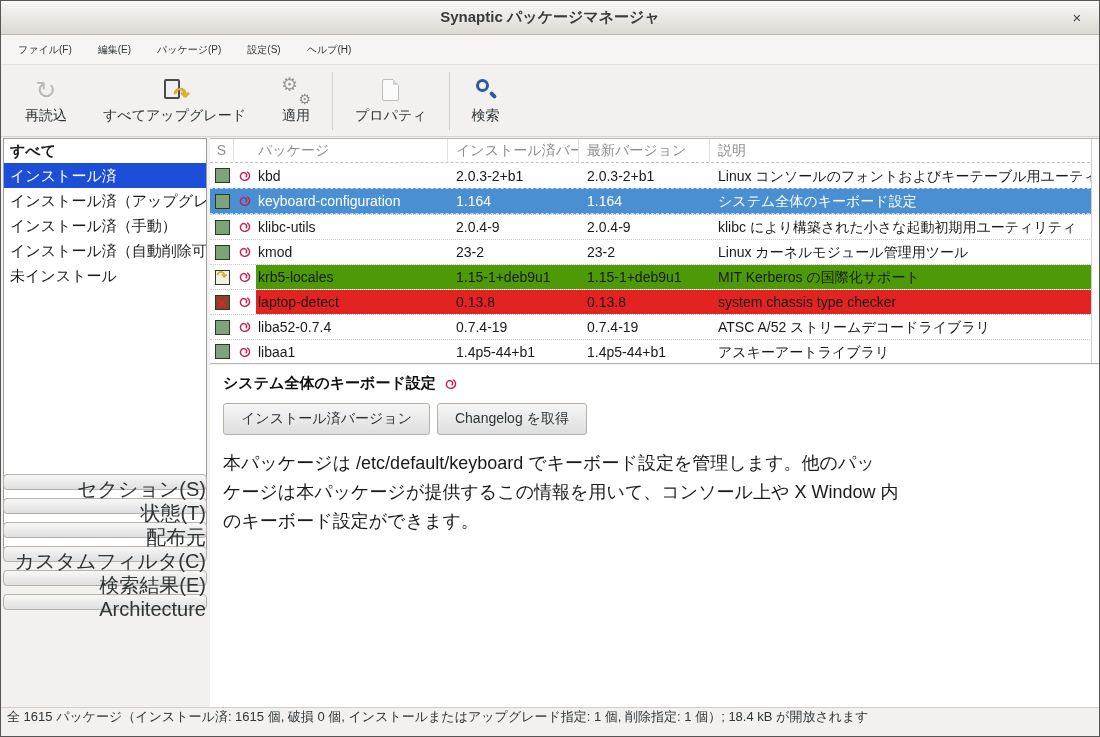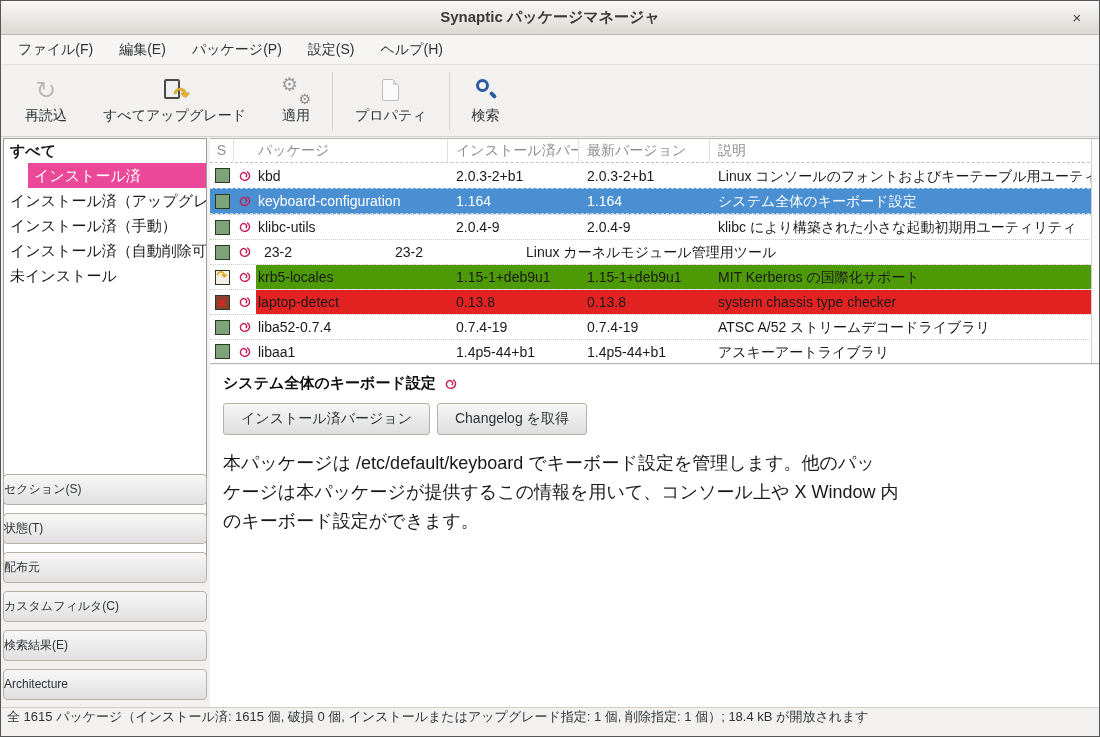--- a/index.html
+++ b/index.html
@@ -10,21 +10,21 @@
   .titlebar { position:absolute; left:0; top:0; width:100%; height:34px;
     background:linear-gradient(#f9f8f7,#dcd8d3); border-bottom:1px solid #bfb8af;
     display:flex; align-items:center; justify-content:center; }
   .titlebar .title { font-size:15px; font-weight:bold; color:#3a3a3a; }
   .titlebar .close { position:absolute; right:12px; top:7px; width:20px; height:20px;
     text-align:center; line-height:20px; font-size:15px; color:#444; cursor:default; }
 
   
   .menubar { position:absolute; left:0; top:34px; width:100%; height:30px;
     background:#f6f5f4; border-bottom:1px solid #e2dfdb; display:flex; align-items:stretch; padding-left:4px; }
-  .menubar .mitem { padding:0 13px; display:flex; align-items:center; font-size:14px; color:#2e3436; }
+  .menubar .mitem { padding:0 13px; display:flex; align-items:center; font-size:10px; color:#2e3436; }
 
   
   .toolbar { position:absolute; left:0; top:64px; width:100%; height:72px;
     background:#f2f1f0; border-bottom:1px solid #d7d2cc; display:flex; align-items:center; padding-left:6px; }
   .tbtn { display:flex; flex-direction:column; align-items:center; justify-content:center; height:64px; padding:0 18px; }
   .tbtn .tlabel { font-size:14px; color:#2e3436; margin-top:4px; white-space:nowrap; }
   .tsep { width:1px; height:58px; background:#d5d0ca; margin:0 4px; }
   .ticon { height:26px; display:flex; align-items:center; justify-content:center; }
   .ic-reload { font-size:25px; color:#b9b9b9; text-shadow:0 1px 0 #fff; line-height:24px; }
   .ic-upg { position:relative; width:24px; height:24px; }
@@ -41,24 +41,24 @@
   .ic-search .handle { position:absolute; left:15px; top:15px; width:8px; height:4px; background:#2c5aa0; border-radius:2px; transform:rotate(45deg); }
 
   
   .main { position:absolute; left:0; top:136px; width:100%; height:570px; }
 
   
   .sidebar { position:absolute; left:0; top:0; width:207px; height:570px; }
   .filterlist { position:absolute; left:2px; top:1px; width:204px; height:419px; background:#fff; border:1px solid #9e9e9e; overflow:hidden; }
   .fitem { height:25px; line-height:25px; padding:0 6px; font-size:15px; color:#1a1a1a; white-space:nowrap; overflow:hidden; }
   .fitem.bold { font-weight:bold; height:24px; line-height:24px; }
-  .fitem.selected { background:#ec4899; color:#fff;margin-left:24px; }
+  .fitem.selected { background:#1d4ed8; color:#fff; }
   .sbuttons { position:absolute; left:2px; top:337px; width:204px; }
-  .sbtn { display:block; width:100%; height:31px; margin-bottom:8px; text-align:left; line-height:29px;
-    font-size:12px; color:#2e3436; background:linear-gradient(#f7f7f7,#e0e0e0); border:1px solid #b8b1a8; border-radius:4px; }
+  .sbtn { display:block; width:100%; height:16px; margin-bottom:8px; text-align:right; line-height:29px;
+    font-size:20px; color:#2e3436; background:linear-gradient(#f7f7f7,#e0e0e0); border:1px solid #b8b1a8; border-radius:4px; }
 
   
   .rightpane { position:absolute; left:209px; top:0; width:891px; height:570px; }
 
   
   .tableview { position:absolute; left:0; top:1px; width:891px; height:226px; background:#fff; border:1px solid #b5b5b5; border-left:none; overflow:hidden; }
   .vscroll { position:absolute; right:0; top:0; width:9px; height:100%; background:#fcfcfc; border-left:1px solid #cfcfcf; }
   .thead { display:flex; height:24px; border-bottom:1px dashed #c3c3c3; }
   .hc { font-size:14px; color:#8e8e8e; line-height:23px; white-space:nowrap; overflow:hidden; border-right:1px solid #e0e0e0; flex:none; }
   .hc.c-s { width:24px; text-align:center; }
@@ -237,20 +237,21 @@
   </div>
             <div class="trow state-installed">
     <span class="cell c-status">
                 <span class="sticon"></span>
               </span>
     <span class="cell c-swirl">
       <svg class="swirl-svg" viewBox="0 0 16 16">
         <path d="M11 3.5 C13.3 5 14 8.2 12.3 10.6 C10.5 13.1 7 13.7 4.6 12 C2.6 10.6 2.1 7.8 3.5 5.8 C4.7 4.2 7 3.8 8.6 4.9 C9.9 5.9 10.2 7.7 9.3 9" fill="none" stroke="#c51d56" stroke-width="1.6" stroke-linecap="round"></path>
       </svg>
     </span>
+    <span class="cell c-name">kmod</span>
     <span class="cell c-v1">23-2</span>
     <span class="cell c-v2">23-2</span>
     <span class="cell c-descc">Linux カーネルモジュール管理用ツール</span>
   </div>
             <div class="trow state-upgrade">
     <span class="cell c-status">
                 <span class="sticon"></span>
               </span>
     <span class="cell c-swirl">
       <svg class="swirl-svg" viewBox="0 0 16 16">

